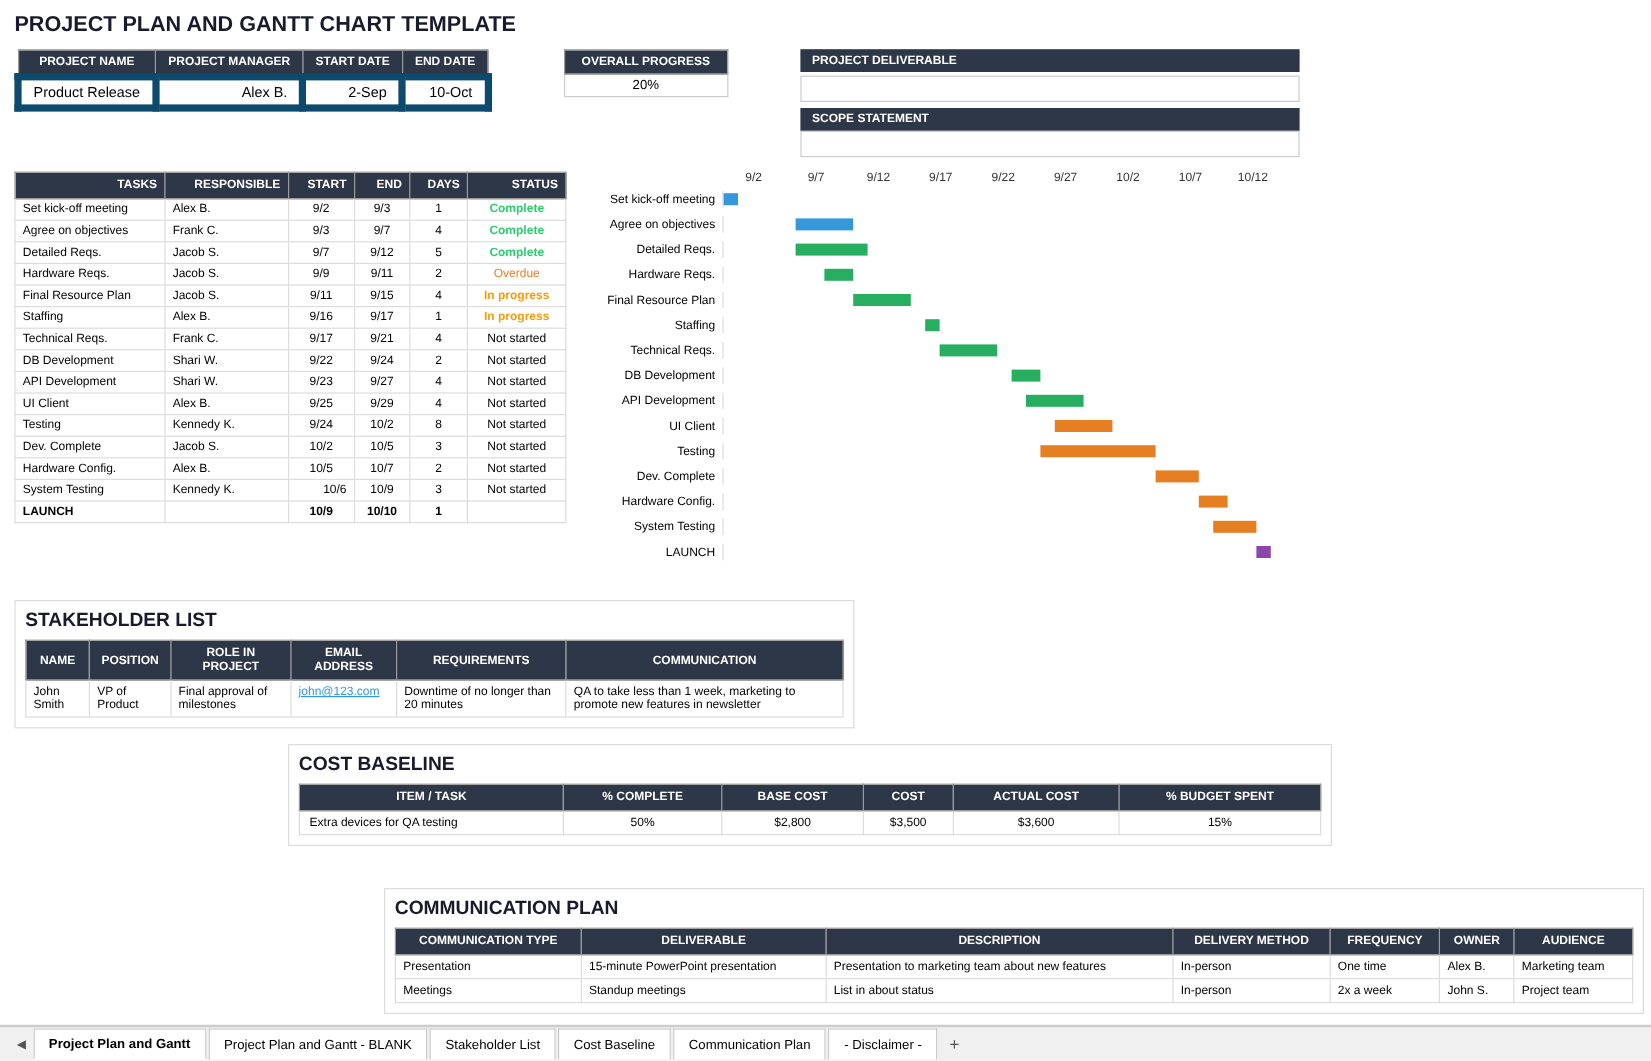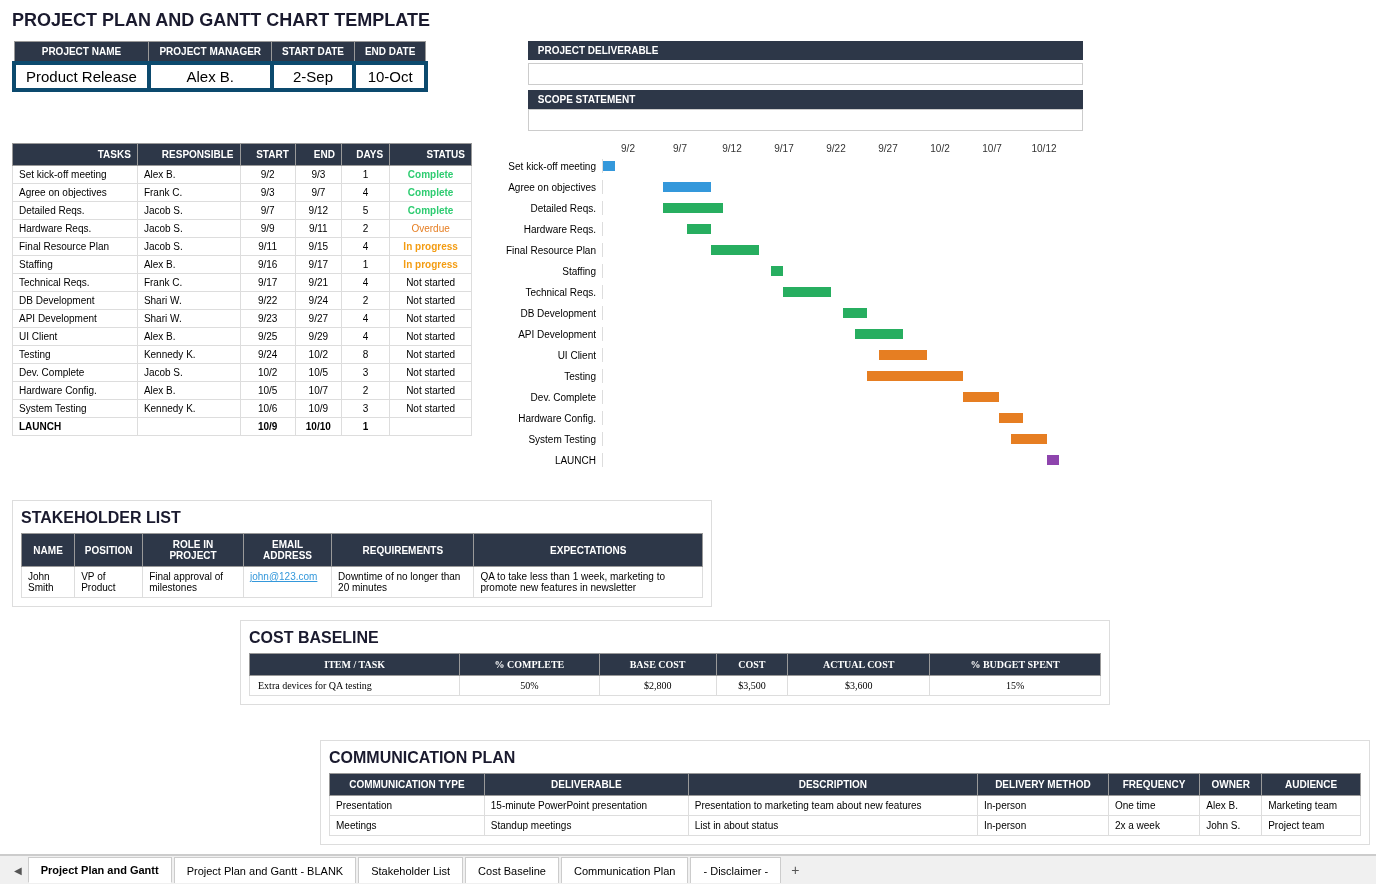--- a/index.html
+++ b/index.html
@@ -7,21 +7,21 @@
 
     .main-content { width: 1095px; height: 845px; overflow: hidden; position: relative; padding: 10px 12px 0 12px; background: #fff; }
 
     
     .page-title { font-size: 18px; font-weight: bold; color: #1a1a2e; margin-bottom: 10px; }
 
     
     .top-section { display: flex; gap: 20px; margin-bottom: 12px; }
     .info-table { border-collapse: collapse; }
     .info-table th { background: #2d3748; color: #fff; padding: 4px 10px; font-size: 10px; font-weight: bold; border: 1px solid #999; text-align: center; }
-    .info-table td { padding: 3px 10px; border: 4px solid #0c4a6e; text-align: center; font-size: 15px; }
+    .info-table td { padding: 3px 10px; border: 6px solid #0c4a6e; text-align: right; font-size: 12px; }
 
     .progress-table { border-collapse: collapse; }
     .progress-table th { background: #2d3748; color: #fff; padding: 4px 14px; font-size: 10px; font-weight: bold; border: 1px solid #999; text-align: center; }
     .progress-table td { padding: 3px 14px; border: 1px solid #ccc; text-align: center; font-size: 11px; }
 
     .deliverable-section { flex: 1; }
     .deliverable-label { background: #2d3748; color: #fff; padding: 4px 10px; font-size: 10px; font-weight: bold; margin-bottom: 3px; }
     .scope-label { background: #2d3748; color: #fff; padding: 4px 10px; font-size: 10px; font-weight: bold; margin-top: 5px; }
 
     
@@ -55,21 +55,21 @@
     .lower-sections { position: absolute; top: 500px; left: 0; right: 0; padding: 0 12px; }
 
     .stakeholder-section { background: #fff; border: 1px solid #ddd; padding: 8px; width: 700px; position: absolute; top: 0; left: 12px; }
     .section-title-lg { font-size: 16px; font-weight: bold; color: #1a1a2e; margin-bottom: 6px; }
     .stake-table { border-collapse: collapse; width: 100%; }
     .stake-table th { background: #2d3748; color: #fff; padding: 5px 6px; font-size: 10px; font-weight: bold; border: 1px solid #999; }
     .stake-table td { padding: 4px 6px; border: 1px solid #ddd; font-size: 10px; vertical-align: top; }
     .email-link { color: #3498db; text-decoration: underline; }
 
     .cost-section { background: #fff; border: 1px solid #ddd; padding: 8px; width: 870px; position: absolute; top: 120px; left: 240px; }
-    .cost-table { border-collapse: collapse; width: 100%; font-family: Liberation Serif, serif; }
+    .cost-table { border-collapse: collapse; width: 100%; }
     .cost-table th { background: #2d3748; color: #fff; padding: 5px 8px; font-size: 10px; font-weight: bold; border: 1px solid #999; text-align: center; }
     .cost-table td { padding: 4px 8px; border: 1px solid #ddd; font-size: 10px; }
 
     .comm-section { background: #fff; border: 1px solid #ddd; padding: 8px; width: 1050px; position: absolute; top: 240px; left: 320px; }
     .comm-table { border-collapse: collapse; width: 100%; }
     .comm-table th { background: #2d3748; color: #fff; padding: 5px 6px; font-size: 10px; font-weight: bold; border: 1px solid #999; text-align: center; }
     .comm-table td { padding: 4px 6px; border: 1px solid #ddd; font-size: 10px; vertical-align: top; }
 
     
     .tab-bar { position: absolute; bottom: 0; left: 0; right: 0; height: 30px; background: #f0f0f0; border-top: 2px solid #ccc; display: flex; align-items: center; padding: 0 10px; gap: 2px; }
@@ -103,20 +103,34 @@
             <td>Alex B.</td>
             <td>2-Sep</td>
             <td>10-Oct</td>
           </tr>
         </tbody>
       </table>
     </div>
 
     <div style="width:20px"></div>
 
+    <div>
+      <table class="progress-table">
+        <thead>
+          <tr>
+              <th>OVERALL PROGRESS</th>
+            </tr>
+        </thead>
+        <tbody>
+          <tr>
+              <td>20%</td>
+            </tr>
+        </tbody>
+      </table>
+    </div>
 
     <div style="width:20px"></div>
 
     <div class="deliverable-section">
       <div class="deliverable-label">PROJECT DELIVERABLE</div>
       <div style="height:22px;border:1px solid #ccc;"></div>
       <div class="scope-label">SCOPE STATEMENT</div>
       <div style="height:22px;border:1px solid #ccc;"></div>
     </div>
   </div>
@@ -236,21 +250,21 @@
               <td>Hardware Config.</td>
               <td>Alex B.</td>
               <td style="text-align: center;">10/5</td>
               <td style="text-align: center;">10/7</td>
               <td style="text-align: center;">2</td>
               <td style="text-align: center;">Not started</td>
             </tr>
             <tr>
               <td>System Testing</td>
               <td>Kennedy K.</td>
-              <td style="text-align: center;">10/6</td>
+              <td style="text-align: right;">10/6</td>
               <td style="text-align: center;">10/9</td>
               <td style="text-align: center;">3</td>
               <td style="text-align: center;">Not started</td>
             </tr>
             <tr>
               <td style="font-weight: bold;">LAUNCH</td>
               <td></td>
               <td style="text-align: center;">10/9</td>
               <td style="text-align: center;">10/10</td>
               <td style="text-align: center;">1</td>
@@ -374,21 +388,21 @@
   <div class="stakeholder-section">
     <div class="section-title-lg">STAKEHOLDER LIST</div>
     <table class="stake-table">
       <thead>
         <tr>
           <th>NAME</th>
           <th>POSITION</th>
           <th>ROLE IN PROJECT</th>
           <th>EMAIL ADDRESS</th>
           <th>REQUIREMENTS</th>
-          <th>EXPECTATIONS</th>
+          <th>COMMUNICATION</th>
         </tr>
       </thead>
       <tbody id="stake-tbody">
           <tr>
             <td>John Smith</td>
             <td>VP of Product</td>
             <td>Final approval of milestones</td>
             <td><a class="email-link">john@123.com</a></td>
             <td>Downtime of no longer than 20 minutes</td>
             <td>QA to take less than 1 week, marketing to promote new features in newsletter</td>

